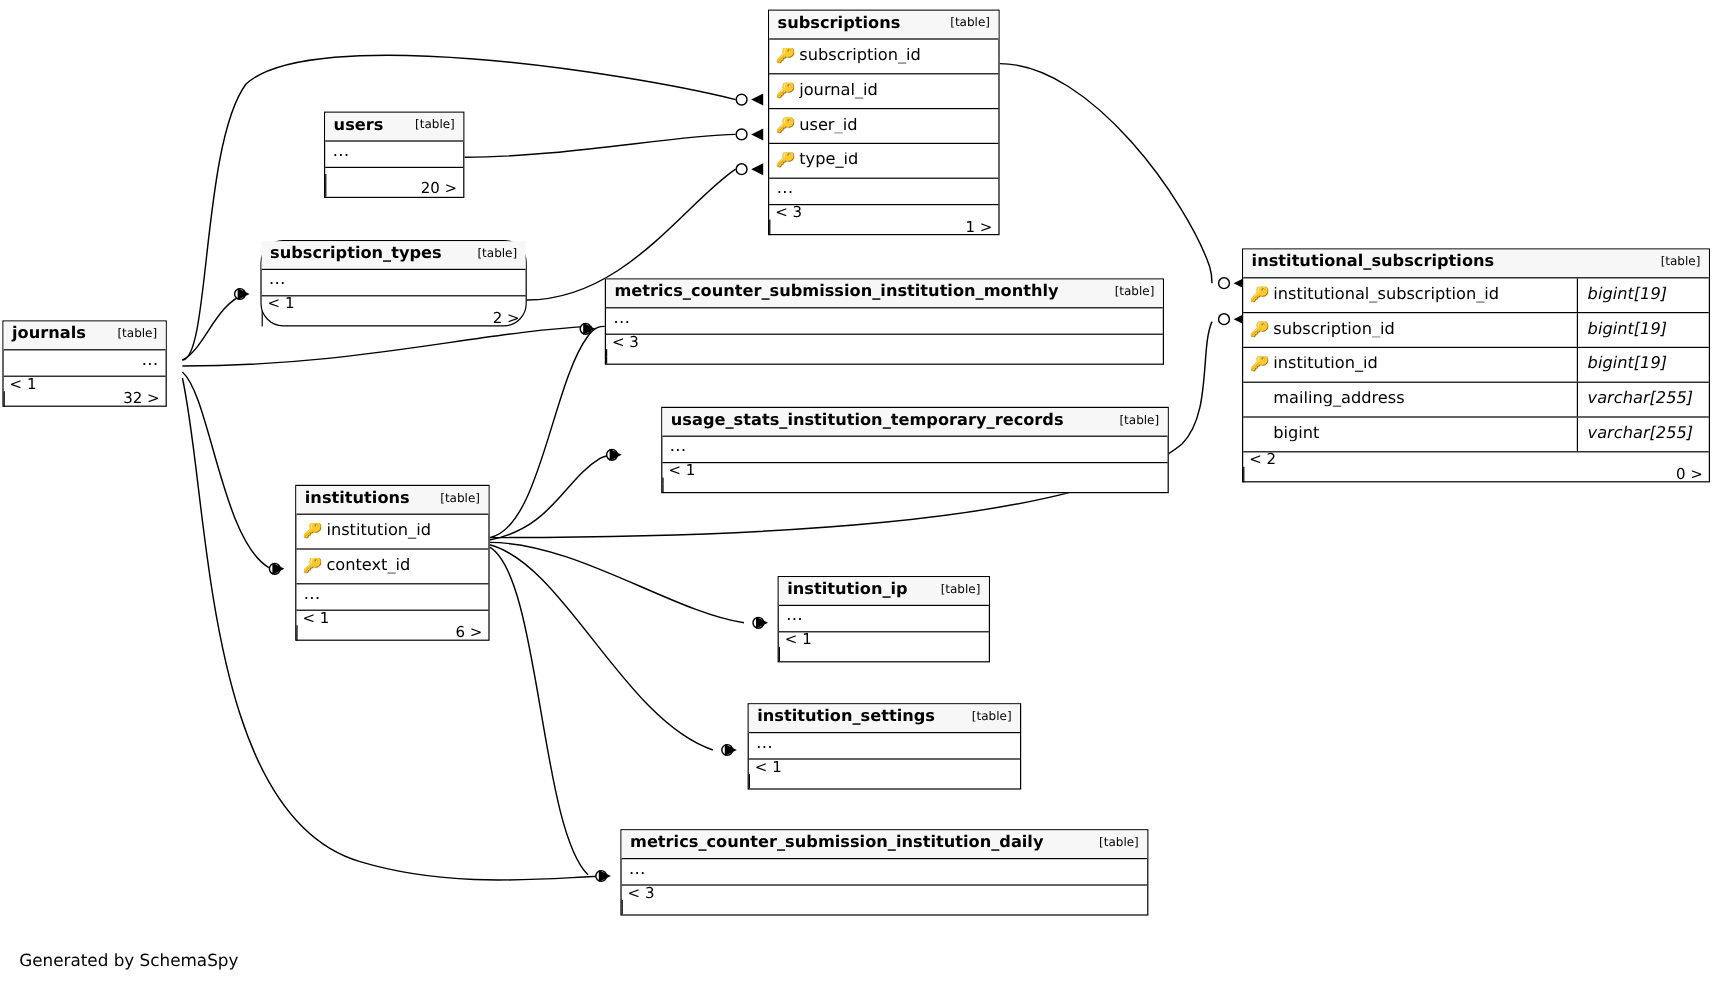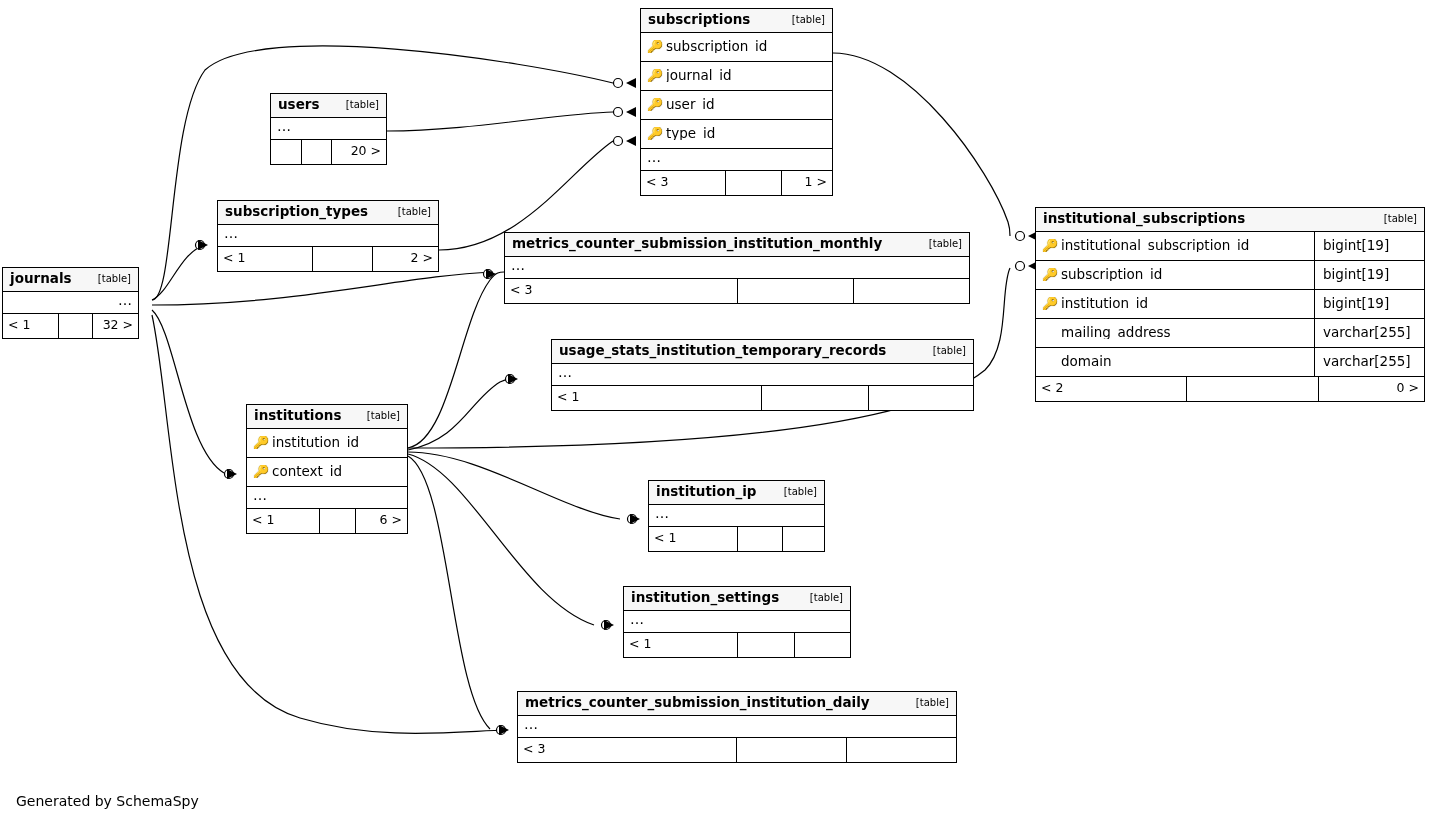--- a/index.html
+++ b/index.html
@@ -73,20 +73,21 @@
   }
   .col-type {
     flex: 0 0 auto;
     box-sizing: border-box;
     border-left: 1px solid #000000;
     padding: 0 8px 0 8px;
     height: 100%;
     display: flex;
     align-items: center;
     white-space: nowrap;
+    font-style: italic;
   }
   .key-icon {
     display: inline-block;
     width: 14px;
     margin-right: 5px;
     text-align: center;
     font-size: 13px;
     line-height: 1;
   }
   .key-pk { color: #e8d018; text-shadow: 0 0 1px #9a8a00; }
@@ -98,20 +99,21 @@
     height: 22px;
     border-bottom: 1px solid #000000;
     font-size: 14px;
     line-height: 14px;
   }
   .footer-row {
     display: flex;
     box-sizing: border-box;
     height: 24px;
     font-size: 12.5px;
+    flex-direction: column;
   }
   .footer-cell {
     box-sizing: border-box;
     display: flex;
     align-items: center;
     height: 100%;
   }
   .footer-left {
     justify-content: flex-start;
     padding-left: 5px;
@@ -246,21 +248,21 @@
     <div class="tbl-body">
       <div class="ellipsis-row">…</div>
       <div class="footer-row">
         <div class="footer-cell footer-left" style="width:30px;"></div>
         <div class="footer-cell footer-mid" style="width:30px;"></div>
         <div class="footer-cell footer-right" style="flex:1 1 auto;">20 &gt;</div>
       </div>
     </div>
   </div>
 
-  <div class="table-box" style="left:217px; top:200px; width:222px;">
+  <div class="table-box" style="left:217px; top:200px; width:222px;border-radius:19px;">
     <div class="tbl-title">
       <span class="tname">subscription_types</span>
       <span class="ttag">[table]</span>
     </div>
     <div class="tbl-body">
       <div class="ellipsis-row">…</div>
       <div class="footer-row">
         <div class="footer-cell footer-left" style="width:94px;">&lt; 1</div>
         <div class="footer-cell footer-mid" style="width:60px;"></div>
         <div class="footer-cell footer-right" style="flex:1 1 auto;">2 &gt;</div>
@@ -415,21 +417,21 @@
       <div class="col-row">
         <span class="col-name">
             <span class="key-icon key-none">🔑</span>
             <span>mailing_address</span>
           </span>
         <span class="col-type" style="width:110px;">varchar[255]</span>
       </div>
       <div class="col-row">
         <span class="col-name">
             <span class="key-icon key-none">🔑</span>
-            <span>domain</span>
+            <span>bigint</span>
           </span>
         <span class="col-type" style="width:110px;">varchar[255]</span>
       </div>
       <div class="footer-row">
         <div class="footer-cell footer-left" style="width:150px;">&lt; 2</div>
         <div class="footer-cell footer-mid" style="width:132px;"></div>
         <div class="footer-cell footer-right" style="flex:1 1 auto;">0 &gt;</div>
       </div>
     </div>
   </div>

